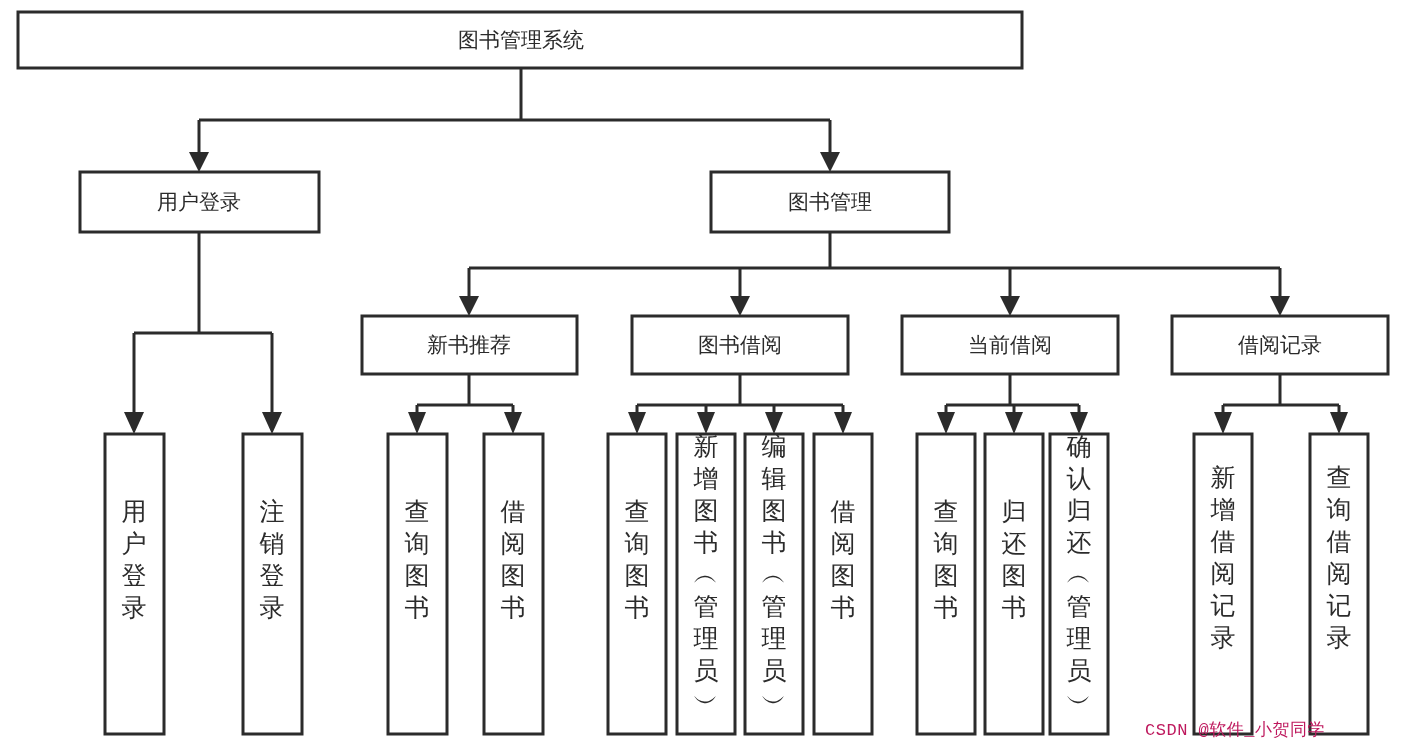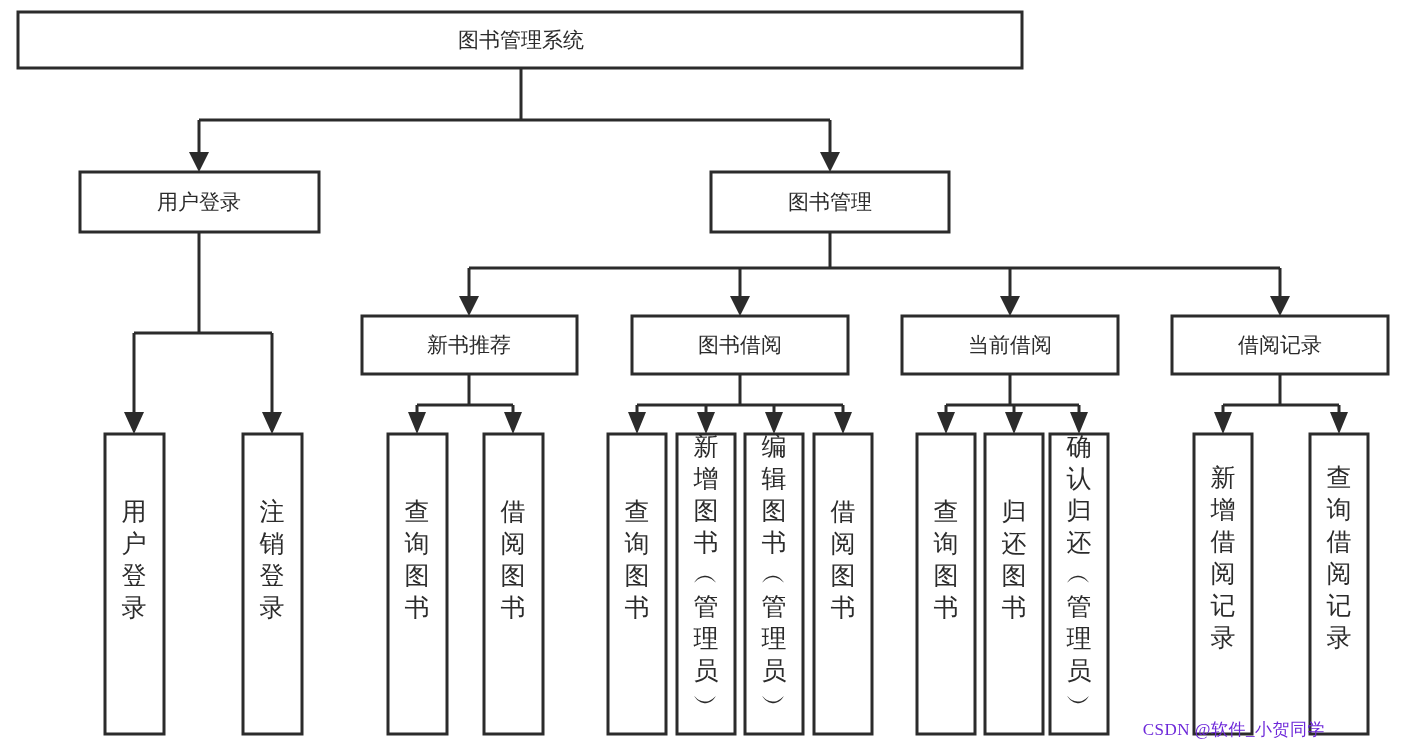--- a/index.html
+++ b/index.html
@@ -52,23 +52,23 @@
   .node-label-vertical {
     font-family: "Liberation Sans", "DejaVu Sans", sans-serif;
     fill: #2b2b2b;
     font-size: 25px;
     text-anchor: middle;
   }
   .watermark {
     position: absolute;
     right: 10px;
     bottom: 6px;
-    font-family: Liberation Serif, serif;
+    font-family: Liberation Mono, monospace;
     font-size: 17px;
-    color: #6d28d9;
+    color: #be185d;
     letter-spacing: 0.5px;
     white-space: nowrap;
     pointer-events: none;
   }
 </style>
 </head>
 <body>
 
 <div id="diagram-root">
 

